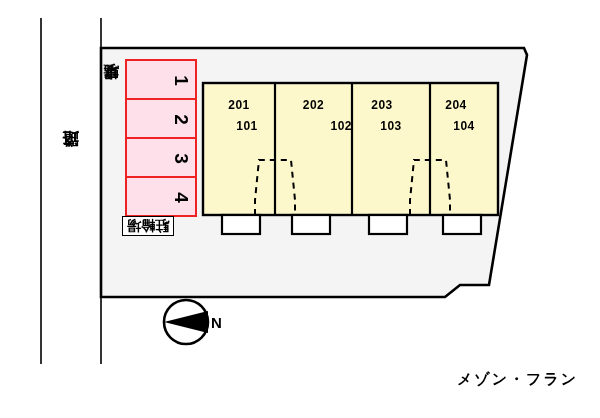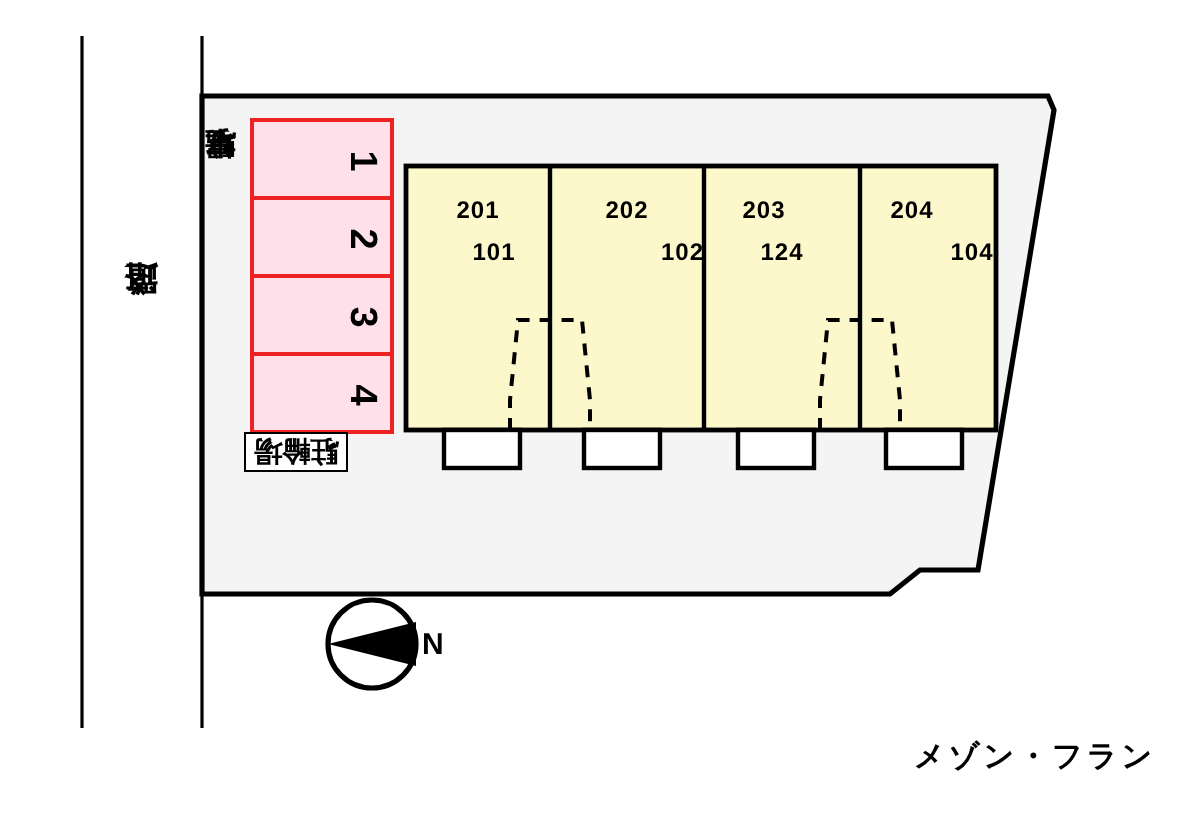--- a/index.html
+++ b/index.html
@@ -147,23 +147,23 @@
 
     <div class="lbl bike-lbl" style="left:122px; top:216px;">駐輪場</div>
 
     <div class="lbl unit-num" style="left:203px; top:99px; width:72px;">201</div>
     <div class="lbl unit-num" style="left:203px; top:120px; width:88px;">101</div>
 
     <div class="lbl unit-num" style="left:275px; top:99px; width:77px;">202</div>
     <div class="lbl unit-num" style="left:275px; top:120px; width:77px;text-align:right;">102</div>
 
     <div class="lbl unit-num" style="left:352px; top:99px; width:60px;">203</div>
-    <div class="lbl unit-num" style="left:352px; top:120px; width:78px;">124</div>
+    <div class="lbl unit-num" style="left:352px; top:120px; width:78px;">103</div>
 
     <div class="lbl unit-num" style="left:430px; top:99px; width:52px;">204</div>
-    <div class="lbl unit-num" style="left:452px; top:120px; width:68px;">104</div>
+    <div class="lbl unit-num" style="left:430px; top:120px; width:68px;">104</div>
 
     <div class="lbl compass-n" style="left:211px; top:315px;">N</div>
 
     <div class="lbl bldg-name" style="left:457px; top:371px;">メゾン・フラン</div>
 
   </div>
 </div>
 
 </body></html>

